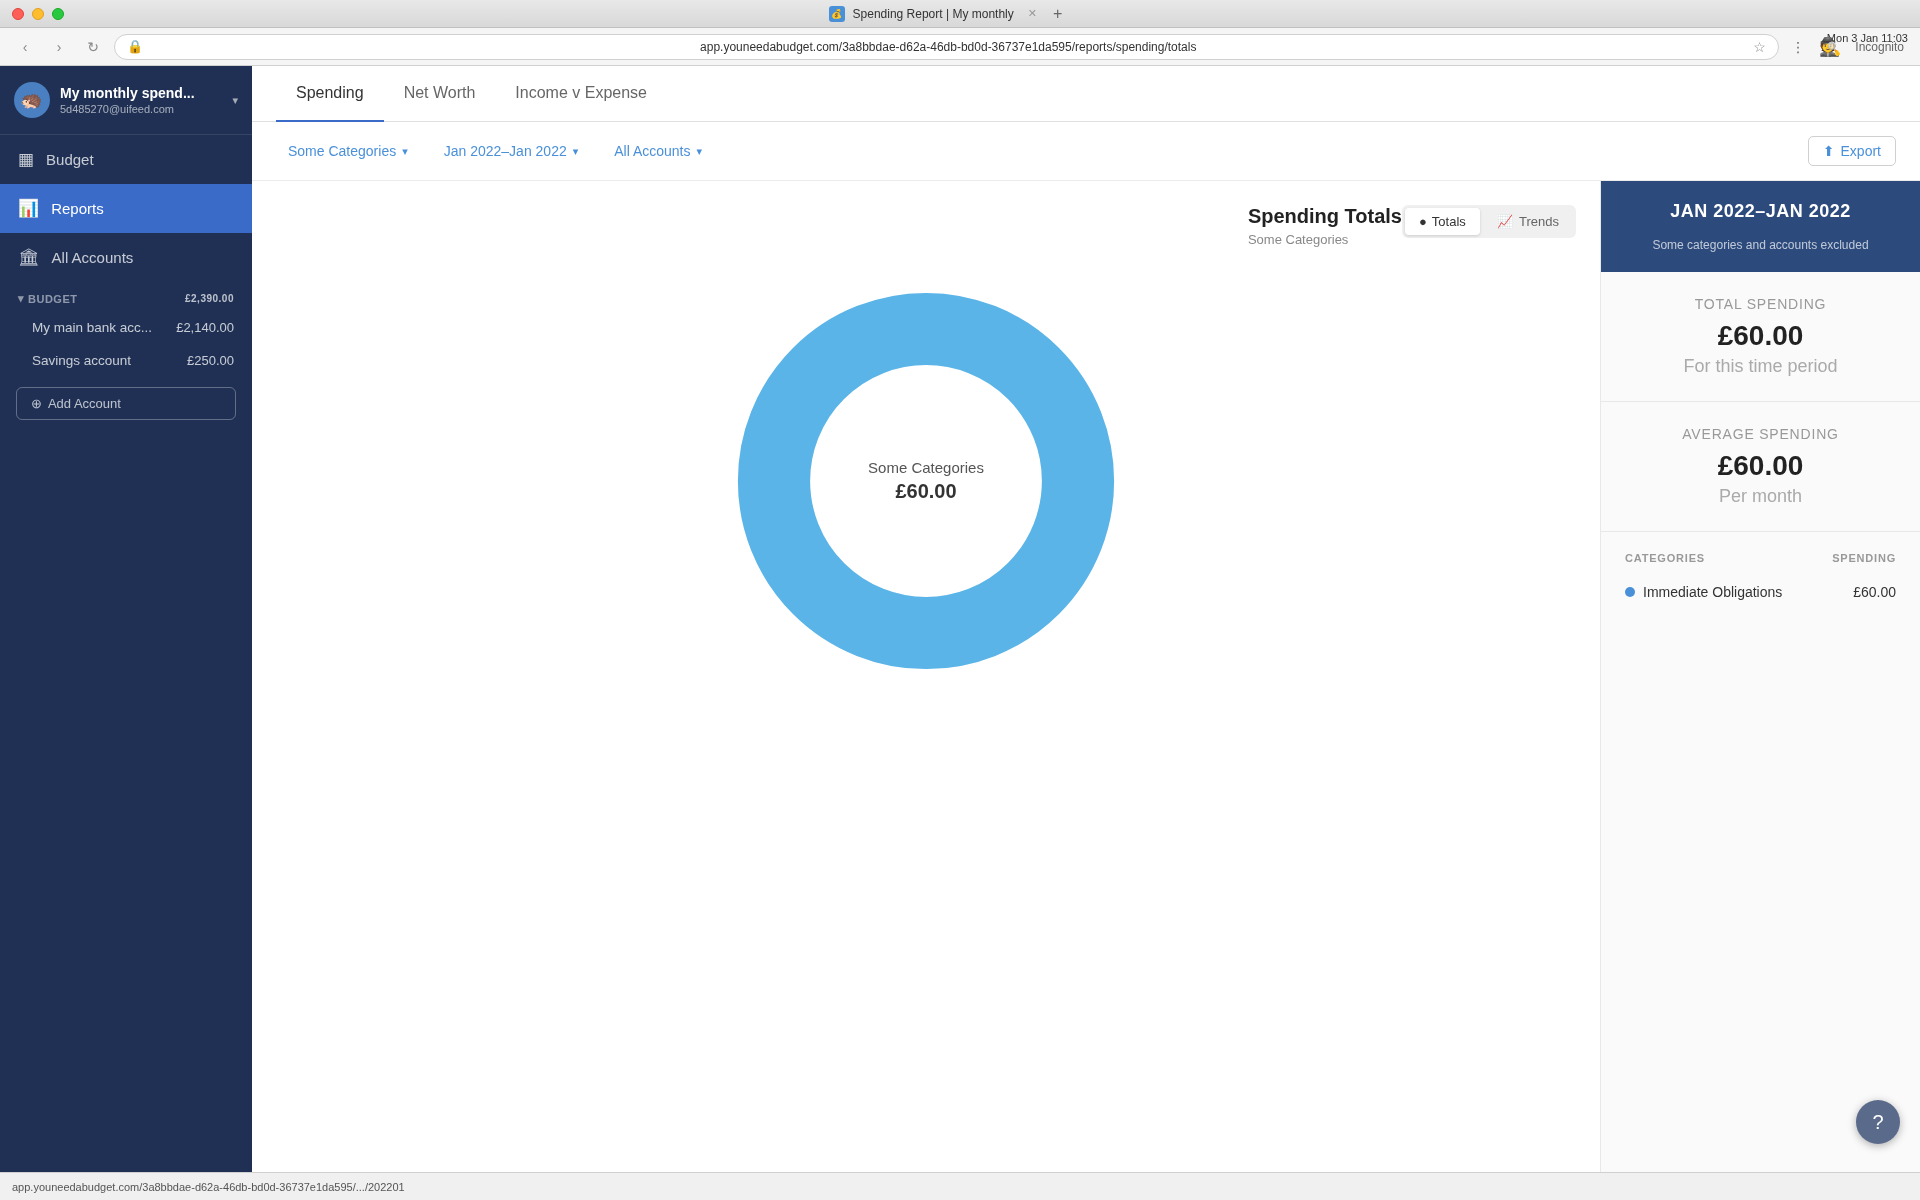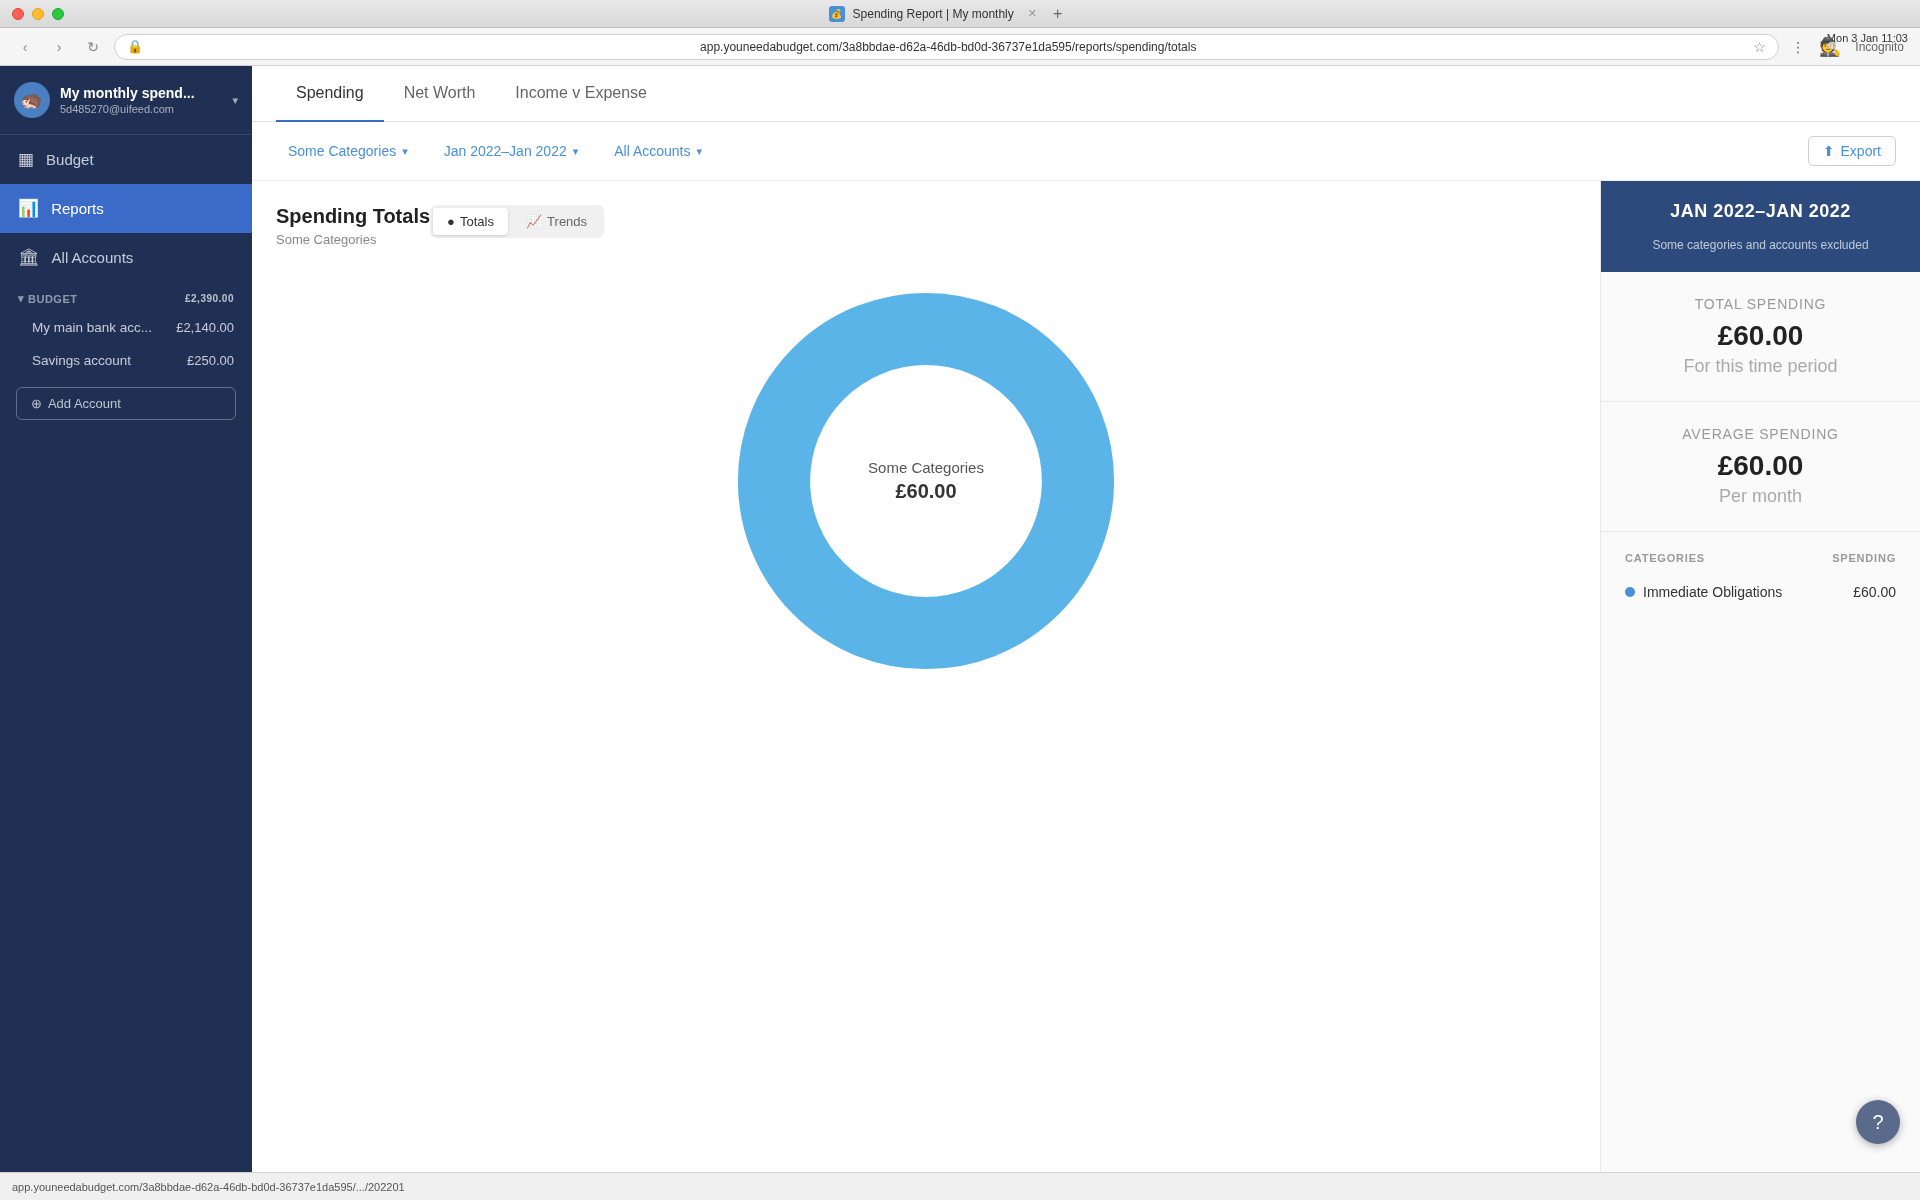--- a/index.html
+++ b/index.html
@@ -180,21 +180,21 @@
     }
 
     
     .report-area { display: flex; flex: 1; overflow: hidden; }
 
     
     .chart-section { flex: 1; padding: 24px; overflow-y: auto; }
     .chart-header {
       display: flex;
       align-items: flex-start;
-      justify-content: flex-start;
+      justify-content: flex-end;
       margin-bottom: 4px;
     }
     .chart-title { font-size: 20px; font-weight: 600; color: #222; }
     .chart-subtitle { font-size: 13px; color: #888; margin-top: 4px; }
     .chart-toggle {
       display: flex;
       align-items: center;
       gap: 4px;
       background: #f0f0f0;
       border-radius: 6px;

